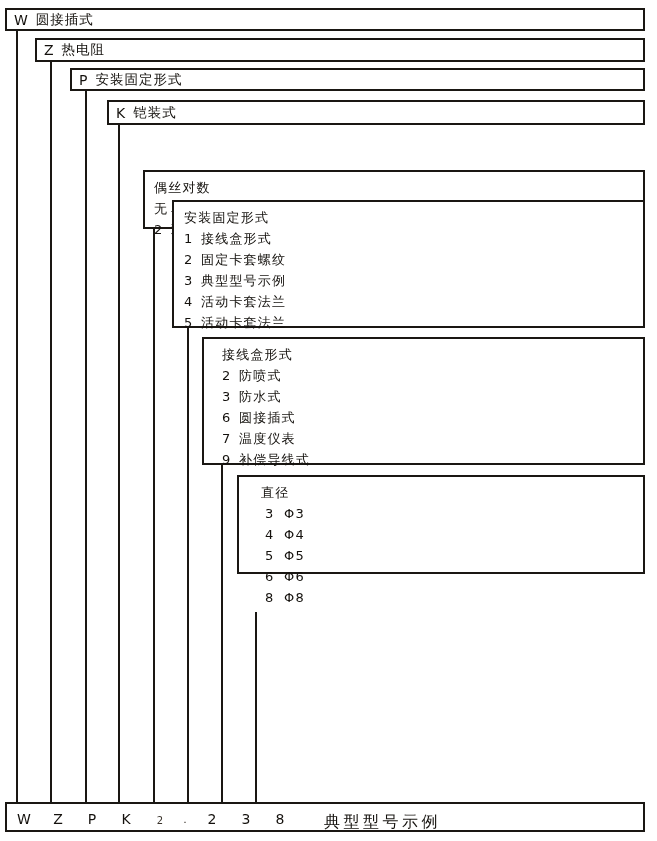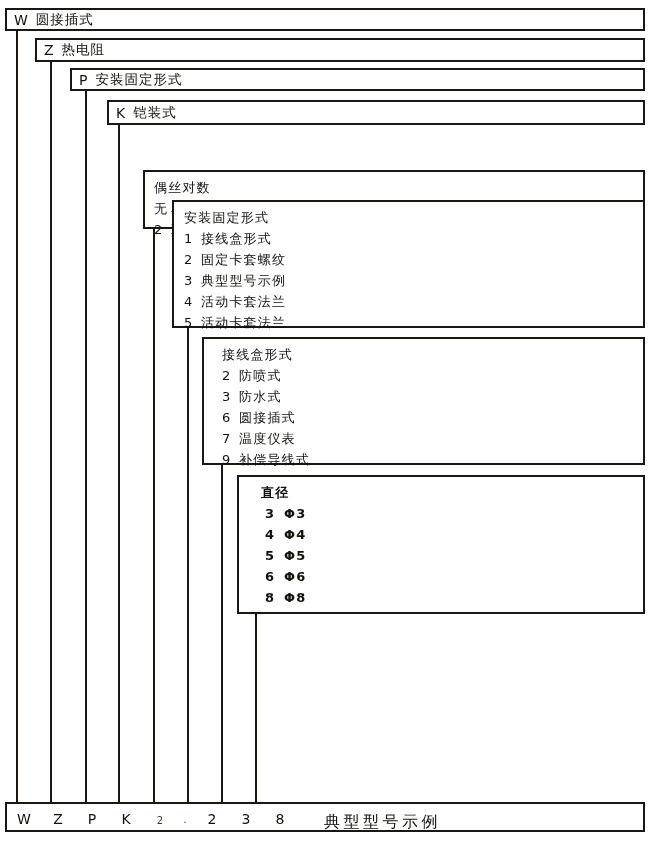--- a/index.html
+++ b/index.html
@@ -211,21 +211,21 @@
     <div class="row">
       <span class="key">7</span>
       <span class="val">温度仪表</span>
     </div>
     <div class="row">
       <span class="key">9</span>
       <span class="val">补偿导线式</span>
     </div>
   </div>
 
-  <div class="node-box listbox pad-d" style="left:237px; top:475px; width:408px; height:139px;font-weight:bold;">
+  <div class="node-box listbox pad-d" style="left:237px; top:475px; width:408px; height:99px;">
     <div class="title">直径</div>
     <div class="row">
       <span class="key">3</span>
       <span class="val">Φ3</span>
     </div>
     <div class="row">
       <span class="key">4</span>
       <span class="val">Φ4</span>
     </div>
     <div class="row">

